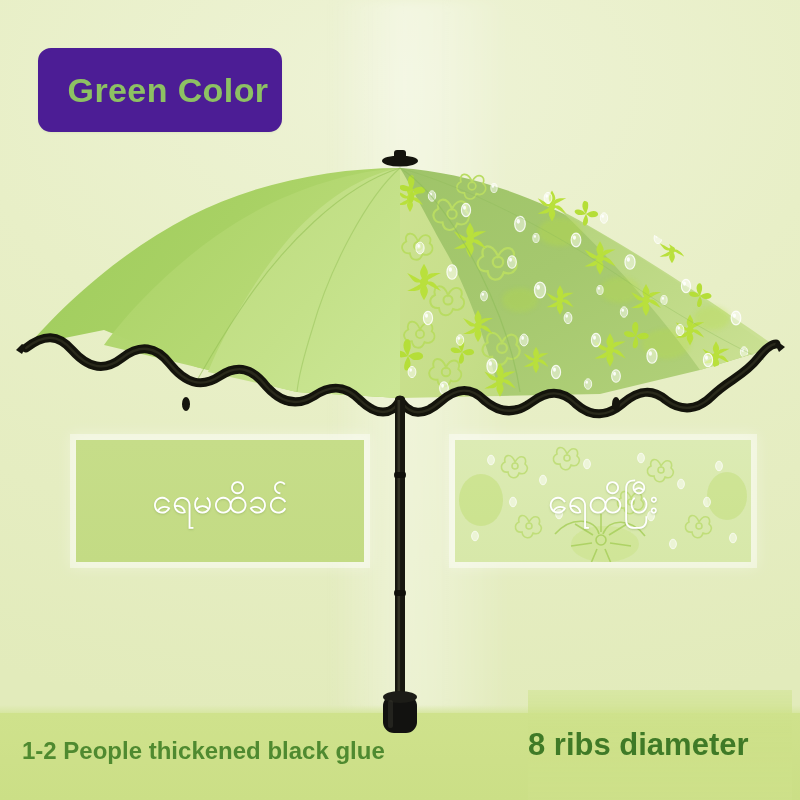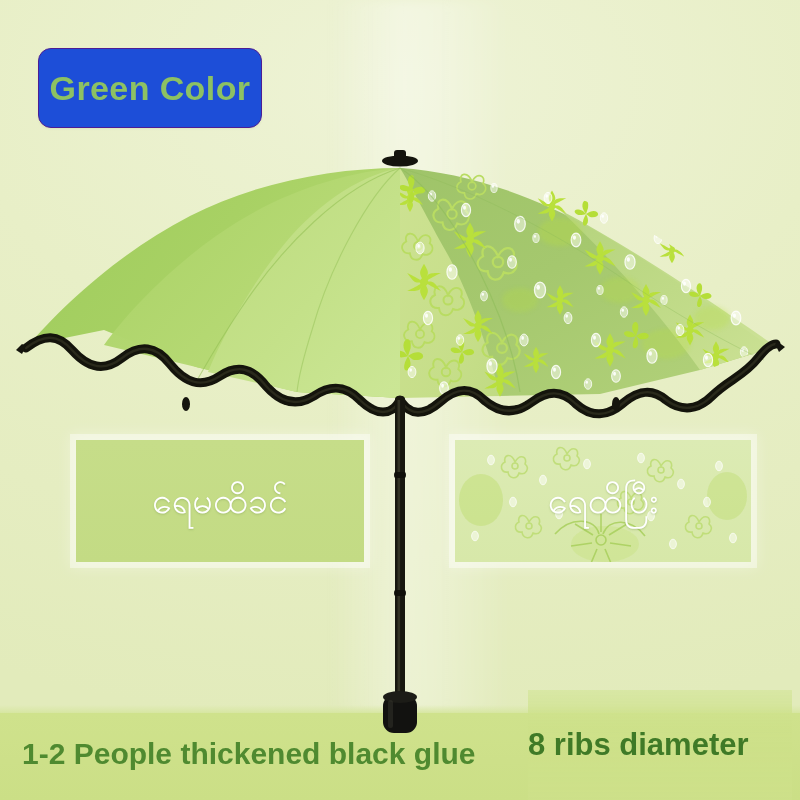--- a/index.html
+++ b/index.html
@@ -28,23 +28,24 @@
   
   .bg-glow{
     position:absolute;left:330px;top:0;width:180px;height:713px;
     background:linear-gradient(90deg,rgba(255,255,255,0) 0%,rgba(255,255,255,.35) 40%,rgba(255,255,255,.28) 60%,rgba(255,255,255,0) 100%);
     filter:blur(6px);
   }
 
   
   .badge{
     position:absolute;left:38px;top:48px;width:222px;height:78px;
-    background:#1d4ed8;border:1px solid #4c1d95;border-radius:13px;
+    background:#4c1d95;border:3px solid #4c1d95;border-radius:13px;
     display:flex;align-items:center;justify-content:center;
     box-shadow:0 1px 2px rgba(120,150,80,.10);
+    padding-left:16px;
   }
   .badge span{
     color:#8dc163;font-size:34px;font-weight:bold;letter-spacing:.4px;
     font-family:"Liberation Sans","DejaVu Sans",sans-serif;
   }
 
   
   .umbrella{position:absolute;left:0;top:0;width:800px;height:800px;}
 
   
@@ -66,21 +67,21 @@
   .panel-text{
     position:relative;z-index:3;color:#ffffff;font-size:36px;line-height:1.05;
     font-family:"Liberation Sans","DejaVu Sans",sans-serif;
     text-shadow:0 1px 2px rgba(110,140,70,.35);
     white-space:nowrap;
   }
 
   
   .cap-left{
     position:absolute;left:22px;top:737px;
-    color:#4f8a30;font-size:30px;font-weight:bold;white-space:nowrap;
+    color:#4f8a30;font-size:24px;font-weight:bold;white-space:nowrap;
     font-family:"Liberation Sans","DejaVu Sans",sans-serif;
   }
   .cap-right{
     position:absolute;left:528px;top:690px;width:264px;height:110px;
     display:flex;flex-direction:row;align-items:center;justify-content:flex-start;
     background:linear-gradient(180deg,rgba(208,228,146,.55) 0%,rgba(205,224,137,.95) 40%,#cde089 100%);
   }
   .cap-right div{
     color:#3f7a27;font-size:31px;font-weight:bold;line-height:1.22;white-space:nowrap;
     font-family:"Liberation Sans","DejaVu Sans",sans-serif;

